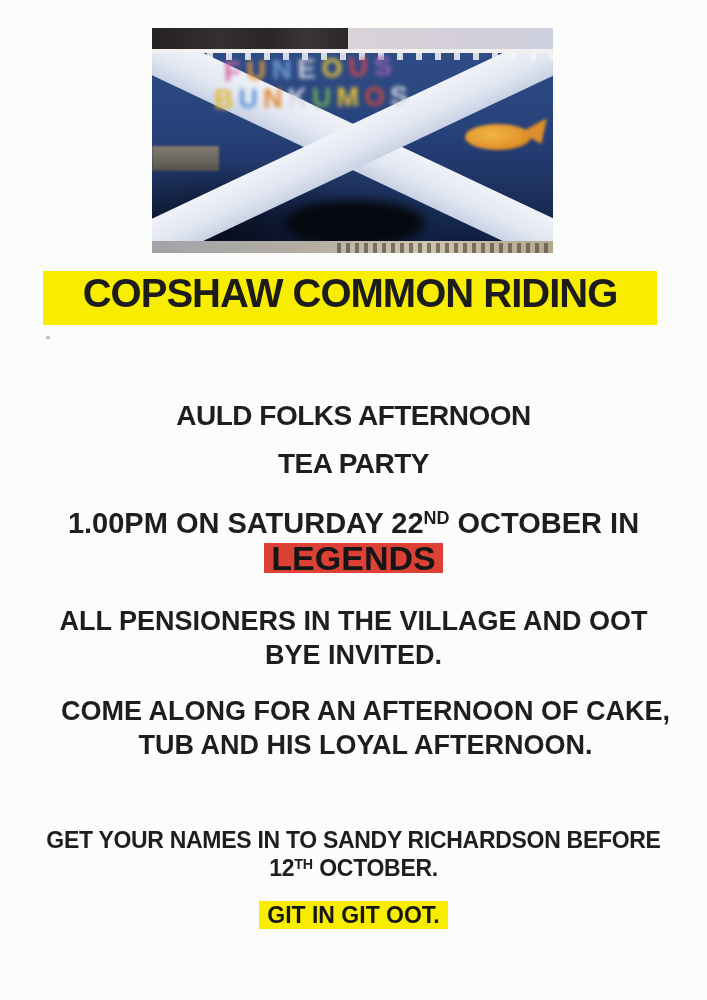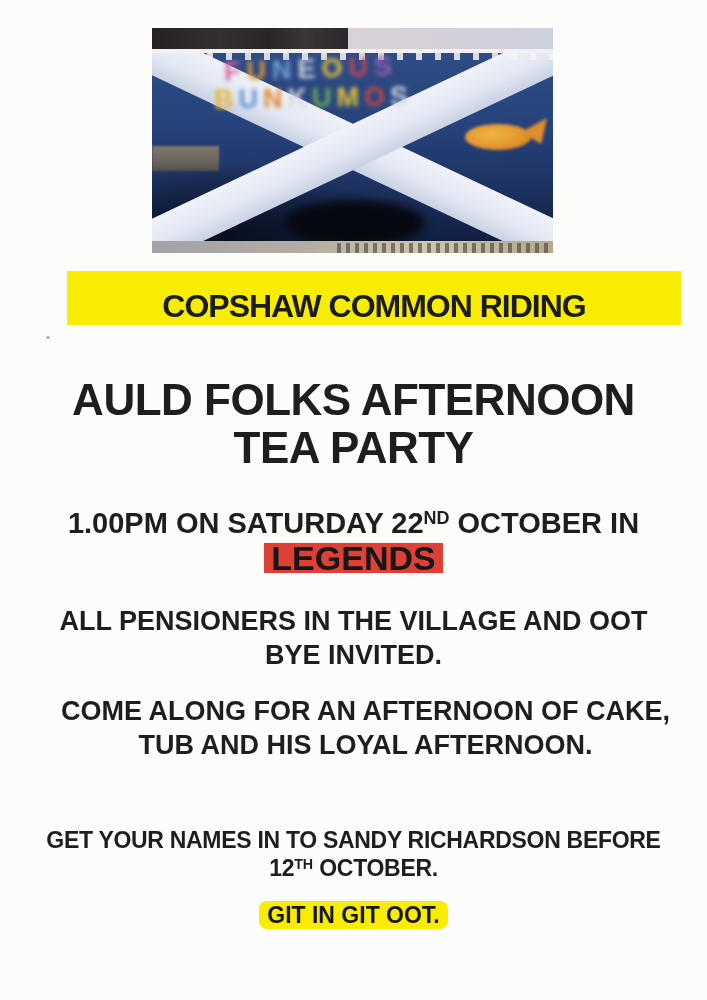--- a/index.html
+++ b/index.html
@@ -39,24 +39,24 @@
   .gray-card{left:0px;top:93px;width:67px;height:25px;filter:blur(1px);
     background:linear-gradient(180deg,#807a70 0%,#6b665d 60%,#55514a 100%);}
   .dark-blob{left:133px;top:147px;width:140px;height:46px;border-radius:50%;
     background:#070910;filter:blur(5px);}
   .ph-bottomstrip{left:0;top:213px;width:401px;height:12px;
     background:linear-gradient(90deg,#a2a2a8 0%,#b4aea2 40%,#cfc6ae 68%,#b3a78d 100%);}
   .flecks{position:absolute;left:185px;top:2px;width:216px;height:10px;opacity:.65;
     background:repeating-linear-gradient(90deg,#4e463c 0 4px,rgba(207,198,174,0) 4px 9px);}
 
   
-  .banner{left:43px;top:271px;width:614px;height:54px;display:flex;align-items:flex-end;
-    justify-content:center;font-weight:700;font-size:32px;letter-spacing:-1px;color:#1c1c1c;margin-left:24px;}
+  .banner{left:43px;top:271px;width:614px;height:54px;display:flex;align-items:flex-start;
+    justify-content:center;font-weight:700;font-size:40px;letter-spacing:-1px;color:#1c1c1c;}
   .speck{left:46px;top:336px;width:4px;height:3px;background:#9a9a9a;border-radius:50%;opacity:.7;}
-  .heading{top:376px;font-size:44px;line-height:48px;letter-spacing:-0.5px;}
+  .heading{top:392px;font-size:28px;line-height:48px;letter-spacing:-0.5px;}
   .dateline{top:507px;font-size:29px;line-height:32px;}
   .venueline{top:543px;}
   .venue{display:inline-block;font-weight:700;font-size:34px;line-height:26px;
     padding:2px 7px 2px;color:#161616;}
   .pensioners{top:604px;font-size:27px;line-height:34px;}
   .comealong{top:694px;font-size:27px;line-height:34px;padding-left:12px;}
   .names{top:826px;font-size:23px;line-height:28px;letter-spacing:-0.3px;}
   .footerline{top:901px;}
   .footer-badge{display:inline-block;font-weight:700;font-size:23px;line-height:24px;
     padding:2px 8px 2px;color:#161616;}
@@ -119,16 +119,16 @@
   </div>
 
   <div class="center names">
     <div>GET YOUR NAMES IN TO SANDY RICHARDSON BEFORE</div>
     <div>
       <span>12</span><sup class="ord">TH</sup><span> OCTOBER.</span>
     </div>
   </div>
 
   <div class="center footerline">
-    <span class="footer-badge" style="background:#f8ec00;border-radius:8px;">GIT IN GIT OOT.</span>
+    <span class="footer-badge" style="background:#f8ec00;">GIT IN GIT OOT.</span>
   </div>
 
 </div>
 
 </body></html>

